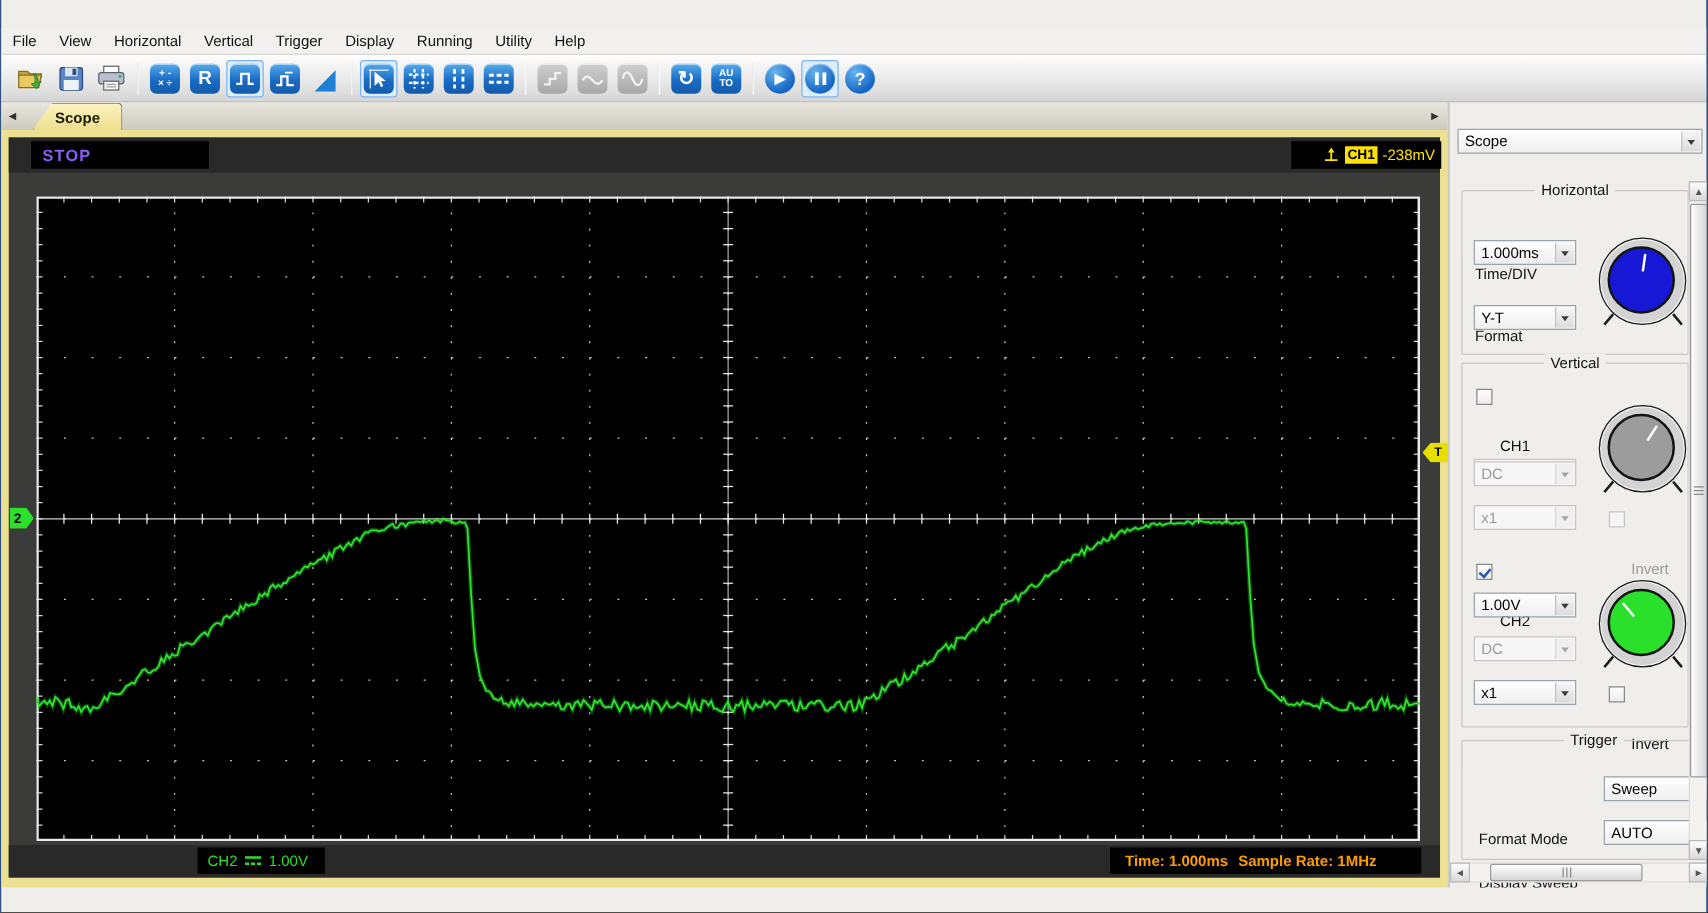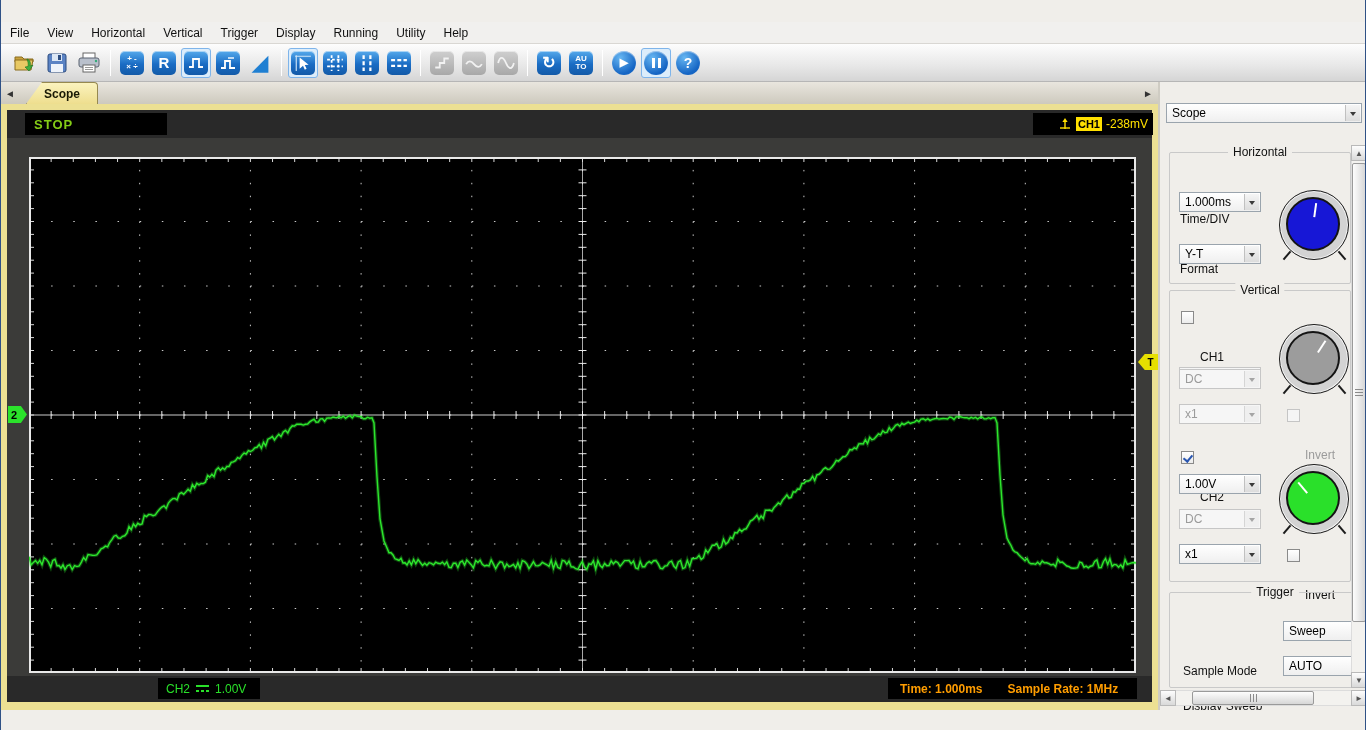--- a/index.html
+++ b/index.html
@@ -54,41 +54,41 @@
     border:1px solid #96894f;border-bottom:none;border-radius:0 4px 0 0;
     clip-path:polygon(16px 0,100% 0,100% 100%,0 100%);
     display:flex;align-items:center;justify-content:center;
     font-size:12px;font-weight:bold;color:#1a1a05;}
   
   .scope-pane{position:absolute;left:0;top:104px;width:1157px;height:606px;background:#ece093;}
   .scope-inner{position:absolute;left:6px;top:6px;width:1145px;height:592px;background:#3b3b39;}
   .scope-topbar{position:absolute;left:6px;top:6px;width:1145px;height:28px;background:#292929;}
   .stop-box{position:absolute;left:24px;top:9px;width:142px;height:22px;background:#000;
     display:flex;align-items:center;padding-left:9px;}
-  .stop-text{color:#84cc16;font-size:13px;font-weight:bold;letter-spacing:1px;}
+  .stop-text{color:#8b5cf6;font-size:13px;font-weight:bold;letter-spacing:1px;}
   .trig-box{position:absolute;left:1032px;top:9px;width:120px;height:22px;background:#000;
     display:flex;align-items:center;justify-content:flex-end;padding-right:5px;gap:4px;}
   .trig-ch{background:#ffe000;color:#000;font-size:11px;font-weight:bold;padding:1px 2px;}
   .trig-val{color:#ffe000;font-size:12px;}
   .graticule-wrap{position:absolute;left:28px;top:53px;width:1107px;height:516px;background:#000;}
   .ch-marker{position:absolute;left:7px;top:302px;width:19px;height:17px;background:#2be22b;
     clip-path:polygon(0 0,68% 0,100% 50%,68% 100%,0 100%);
     display:flex;align-items:center;padding-left:3px;color:#000;font-size:11px;font-weight:bold;}
   .t-marker{position:absolute;left:1137px;top:250px;width:21px;height:16px;background:#e6df00;
     clip-path:polygon(0 50%,32% 0,100% 0,100% 100%,32% 100%);
     display:flex;align-items:center;justify-content:center;padding-left:4px;color:#000;font-size:10px;font-weight:bold;}
   .scope-botbar{position:absolute;left:6px;top:572px;width:1145px;height:26px;background:#292929;}
   .ch2-box{position:absolute;left:157px;top:574px;width:102px;height:21px;background:#000;
     display:flex;align-items:center;gap:6px;padding-left:8px;color:#29e029;font-size:12px;}
   .dc-icon{width:13px;height:9px;position:relative;}
   .dc-icon::before{content:"";position:absolute;left:0;top:1px;width:13px;height:2px;background:#29e029;}
   .dc-icon::after{content:"";position:absolute;left:0;top:6px;width:13px;height:2px;
     background:repeating-linear-gradient(90deg,#29e029 0 3px,transparent 3px 5px);}
   .time-box{position:absolute;left:887px;top:574px;width:249px;height:21px;background:#000;
-    display:flex;align-items:center;gap:25px;padding-left:12px;color:#ff9d00;font-size:12px;font-weight:bold;}
+    display:flex;align-items:center;gap:8px;padding-left:12px;color:#ff9d00;font-size:12px;font-weight:bold;}
   
   .splitter{position:absolute;left:1157px;top:82px;width:2px;height:628px;background:#cfccc3;}
   .control-panel{position:absolute;left:1159px;top:82px;width:207px;height:628px;background:#f0eeea;overflow:hidden;
     font-size:12px;color:#1a1a1a;}
   .cp-header{position:absolute;left:0;top:0;width:207px;height:20px;display:flex;align-items:center;
     padding-left:8px;color:#222;}
   .cp-header .hicons{position:absolute;right:4px;top:2px;display:flex;gap:6px;align-items:center;}
   .cp-close{font-size:13px;font-weight:bold;color:#222;line-height:14px;}
   .combo{position:absolute;height:20px;border:1px solid #9aa4ad;background:linear-gradient(#fff,#efefef);
     font-size:12px;color:#000;display:flex;align-items:center;padding-left:5px;}
@@ -697,21 +697,21 @@
       <div class="knob-disc" style="background: rgb(42, 224, 42);">
           <div class="knob-ptr" style="transform: rotate(-40deg);"></div>
         </div>
     </div>
     <span class="cb" style="left:127px;top:467px;"></span>
     <span class="lbl" style="left:145px;top:466px;">Invert</span>
 
     <div class="group" style="left:9px;top:510px;width:200px;height:96px;">
       <span class="group-legend" style="left:53%;">Trigger</span>
     </div>
-    <span class="lbl" style="left:23px;top:542px;">Sample Mode</span>
+    <span class="lbl" style="left:23px;top:542px;">Format Mode</span>
     <div class="combo" style="left:123px;top:539px;width:86px;">
       <span>Sweep</span>
         <span class="arr"></span>
     </div>
     <span class="lbl" style="left:23px;top:577px;">Display Sweep</span>
     <div class="combo" style="left:123px;top:574px;width:86px;">
       <span>AUTO</span>
         <span class="arr"></span>
     </div>
 

